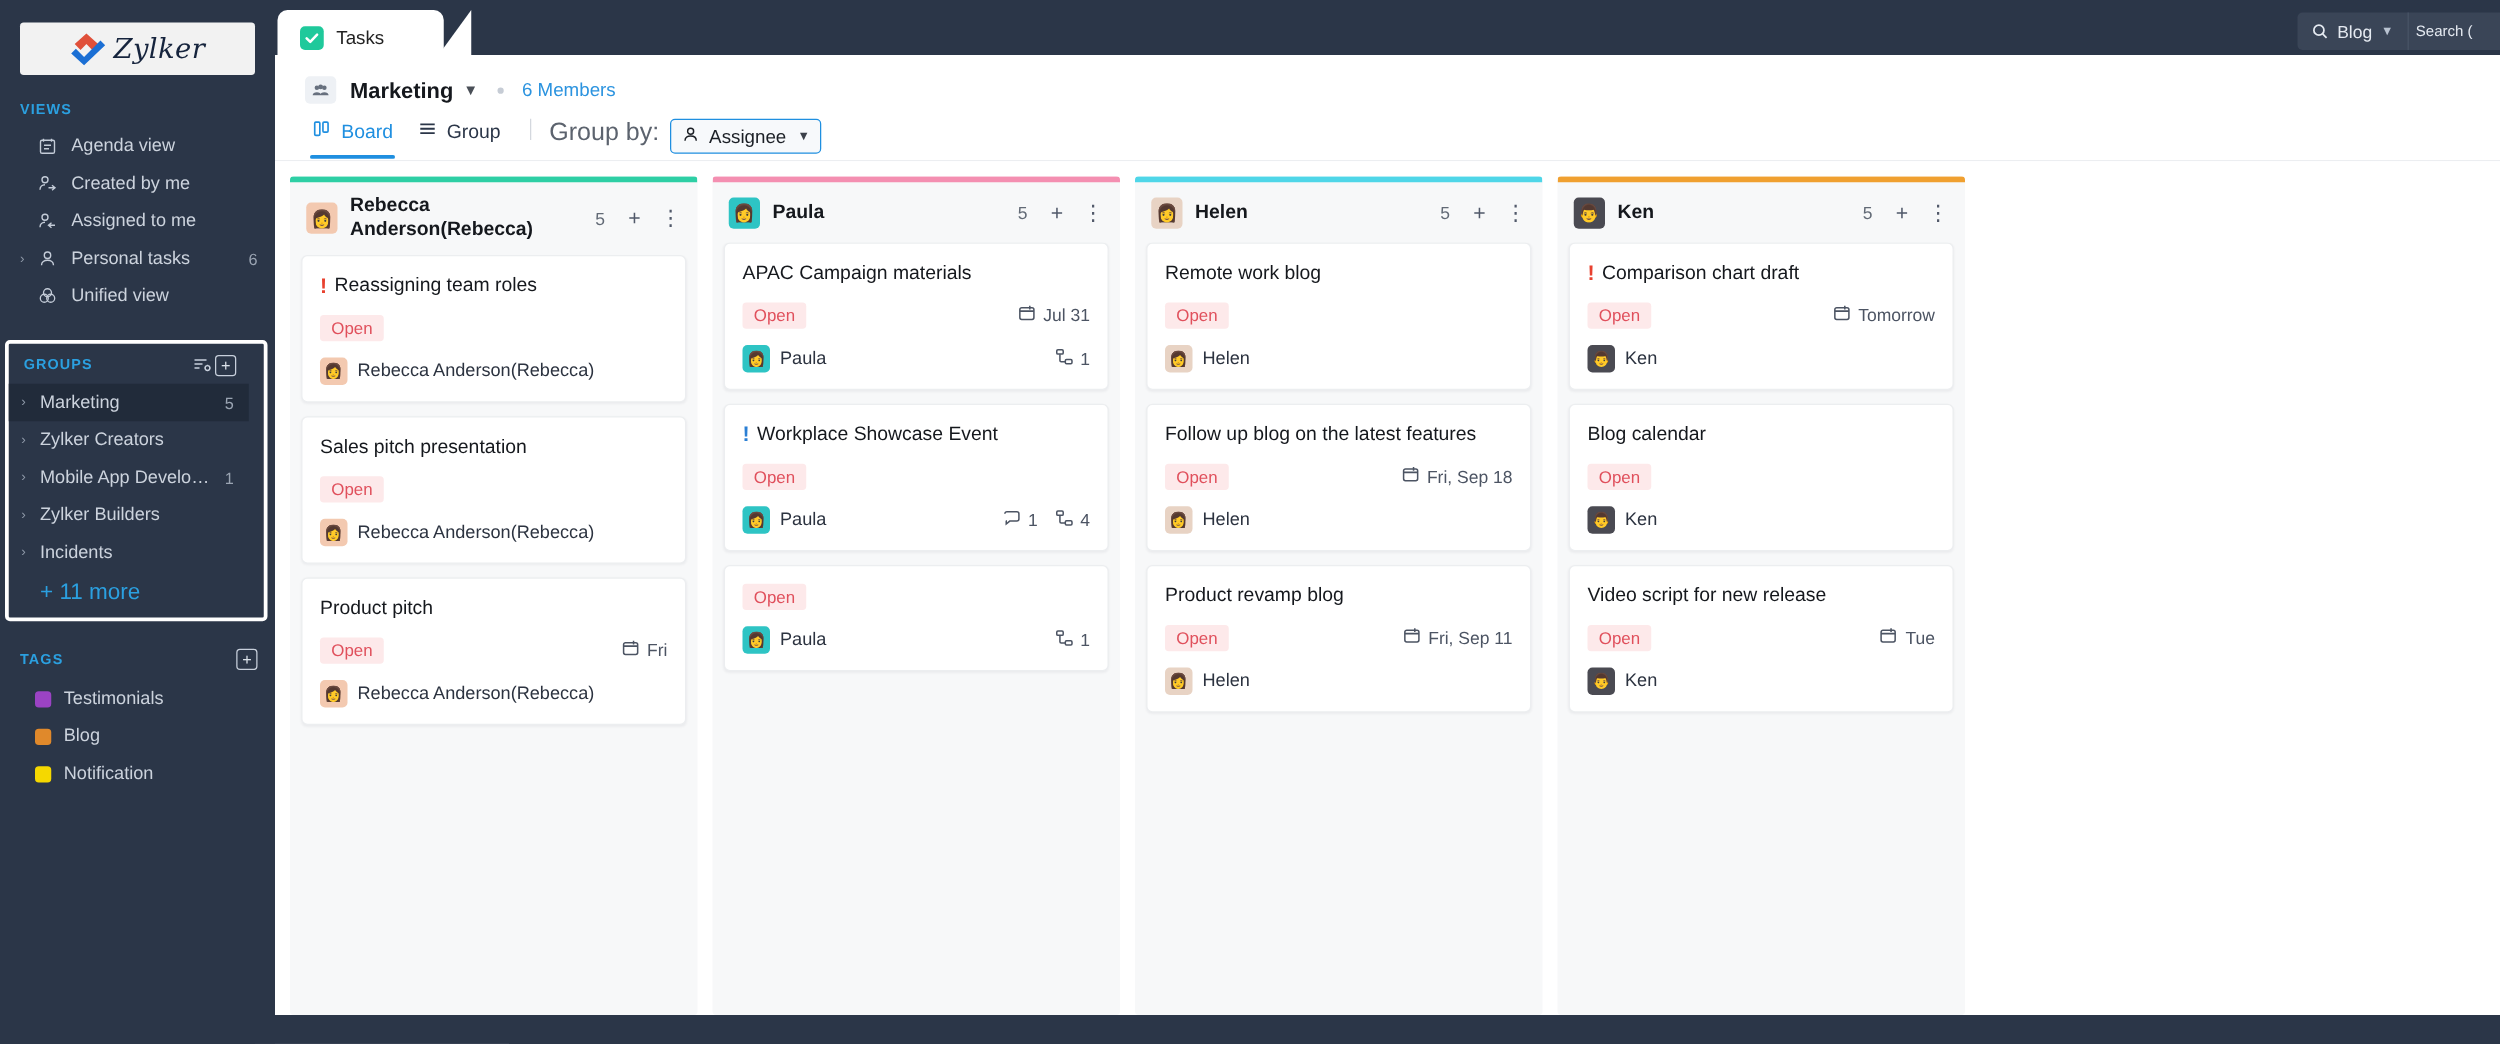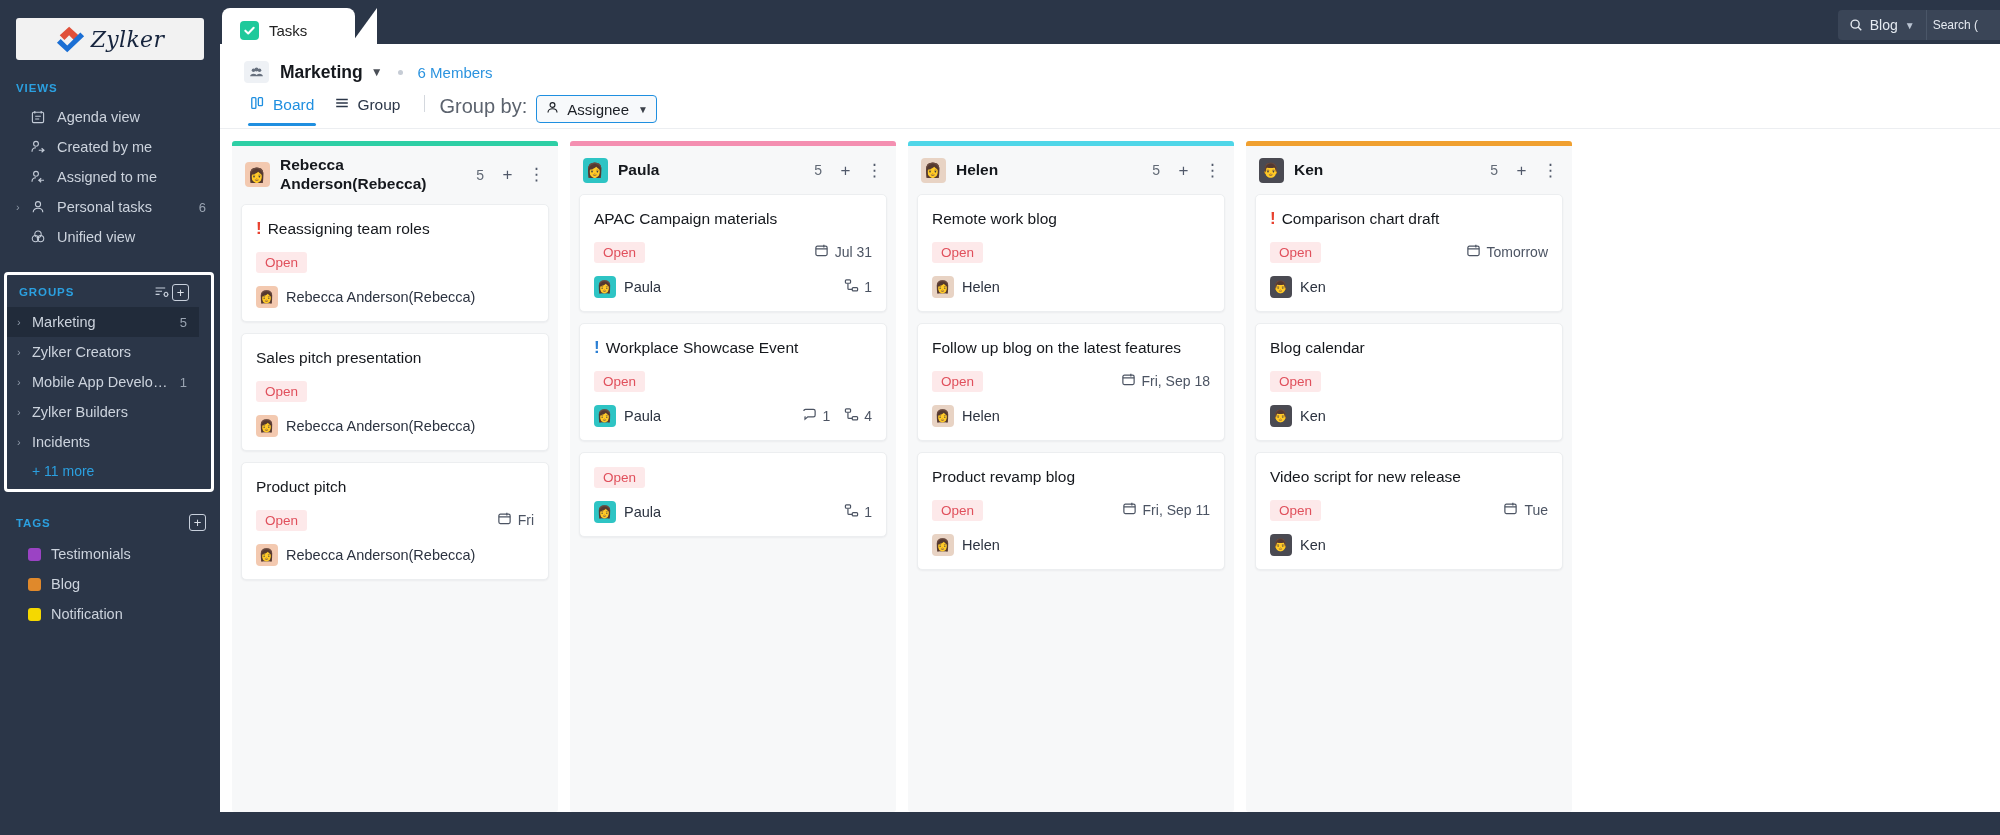--- a/index.html
+++ b/index.html
@@ -77,21 +77,21 @@
     display: flex; align-items: center; justify-content: center;
     font-size: 13px; color: #dbe1e9; line-height: 1; cursor: pointer;
   }
   .group-item {
     display: flex; align-items: center; height: 30px;
     padding: 0 12px 0 10px; color: #ccd3dd; font-size: 14.5px; cursor: pointer;
   }
   .group-item.active { background: #212b3a; }
   .group-item .chev { color: #8e99a8; font-size: 11px; margin-right: 7px; flex: 0 0 8px; }
   .group-item .g-label { flex: 1; white-space: nowrap; overflow: hidden; text-overflow: ellipsis; }
-  .more-link { color: #2ba0e0; font-size: 14px; padding: 6px 0 0 25px; cursor: pointer; }
+  .more-link { color: #2ba0e0; font-size: 18px; padding: 6px 0 0 25px; cursor: pointer; }
 
   
   .tags-wrap { margin-top: 22px; }
   .tags-head { display: flex; align-items: center; padding: 0 14px 0 16px; margin-bottom: 8px; }
   .tags-head .sec-label { padding-left: 0; flex: 1; }
   .tag-item {
     display: flex; align-items: center; height: 30px;
     padding: 0 14px 0 28px; color: #ccd3dd; font-size: 14.5px; cursor: pointer;
   }
   .tag-dot { width: 13px; height: 13px; border-radius: 3px; margin-right: 10px; flex: 0 0 13px; }

